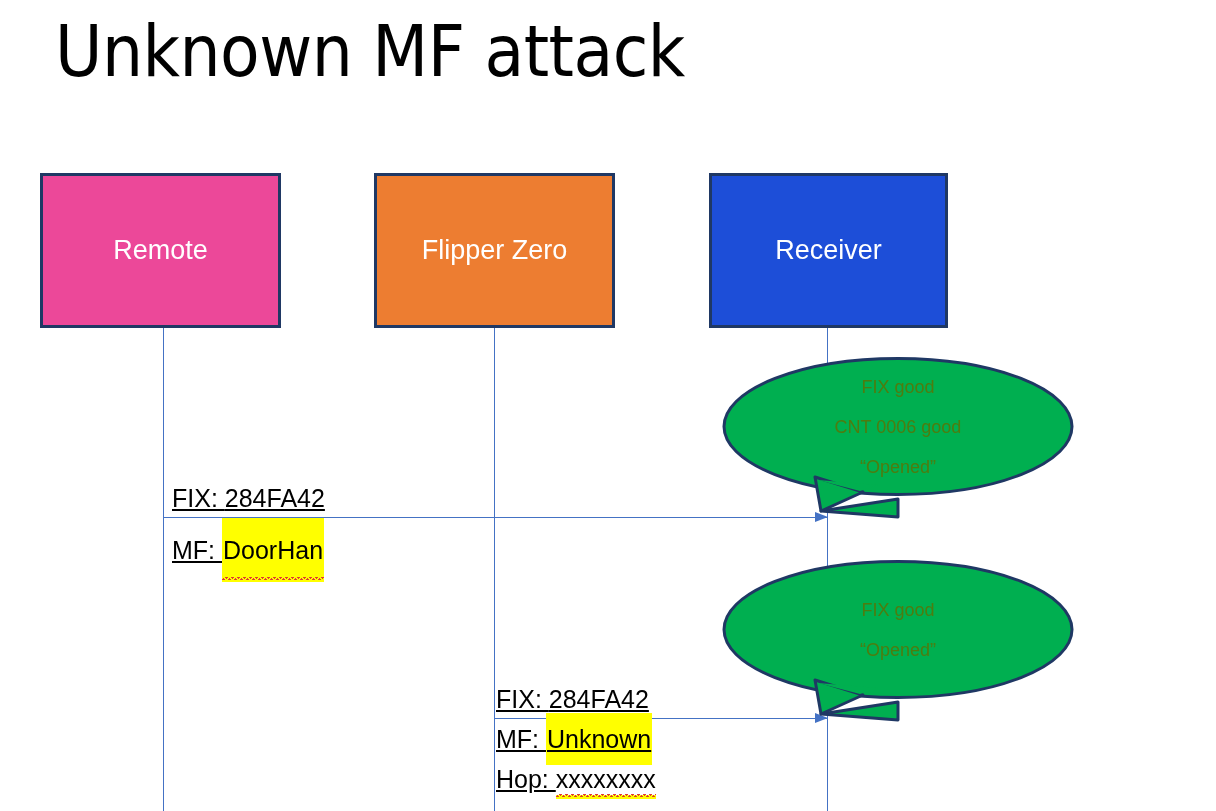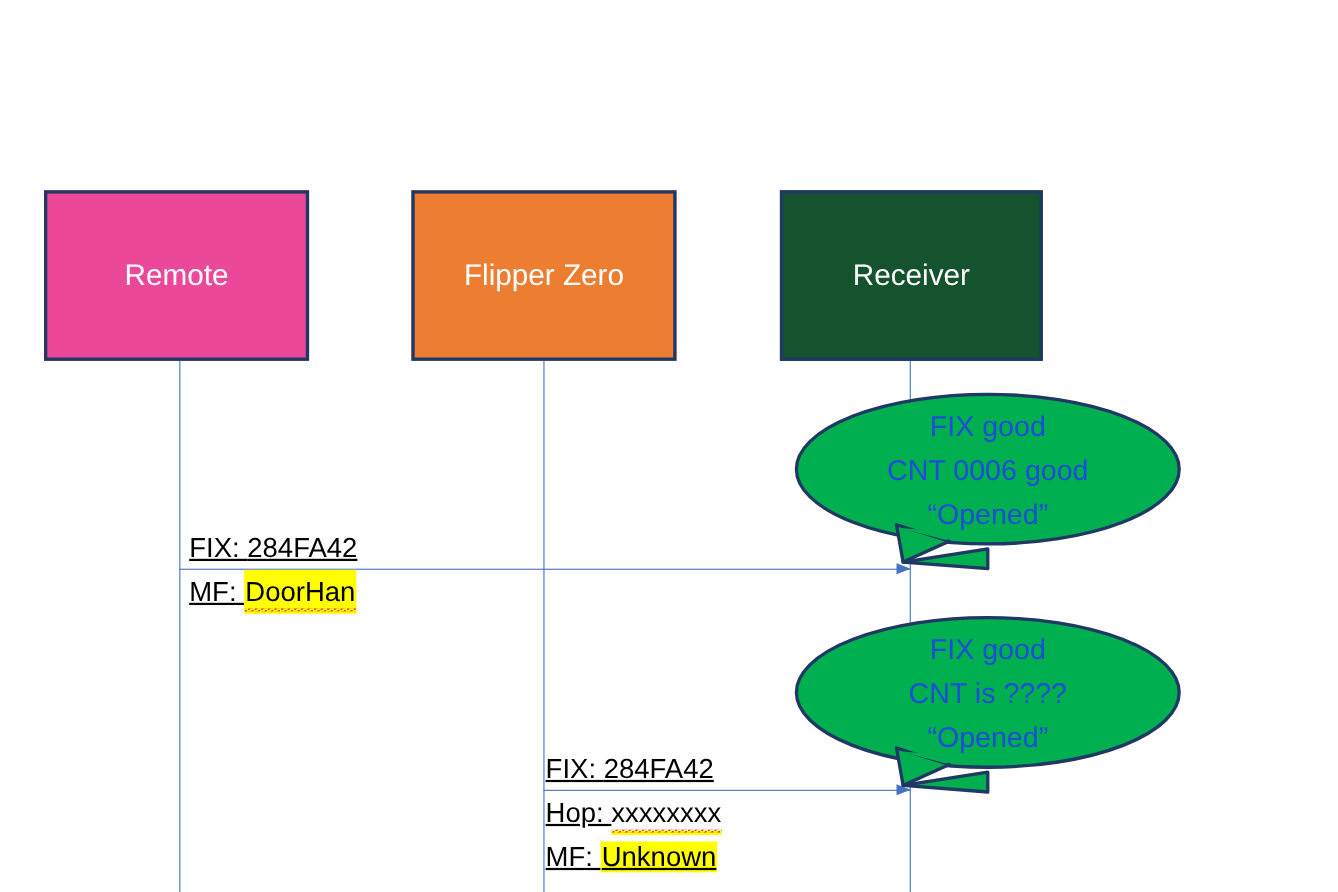--- a/index.html
+++ b/index.html
@@ -49,21 +49,21 @@
   #actor-remote {
     left: 40px;  top: 173px;  width: 241px; height: 155px;
     background: #ec4899;
   }
   #actor-flipper {
     left: 374px; top: 173px;  width: 241px; height: 155px;
     background: #ED7D31;
   }
   #actor-receiver {
     left: 709px; top: 173px;  width: 239px; height: 155px;
-    background: #14532d;
+    background: #1d4ed8;
   }
 
   
   .lifeline {
     position: absolute;
     width: 1px;
     background: #4472C4;
     z-index: 1;
   }
   #lifeline-remote   { left: 163px; top: 328px; height: 483px; }
@@ -100,21 +100,21 @@
     white-space: nowrap;
     z-index: 3;
   }
   #msg-1-label { left: 172px; top: 478px; }
   #msg-2-label { left: 496px; top: 679px; }
 
   .msg-line { display: block; height: 40px; text-decoration: underline; }
 
   .hl {
     background: #FFFF00;
-    padding: 0 1px;
+    padding: 12px 1px;
   }
   .sp-err {
     position: relative;
     display: inline-block;
   }
   .sp-err::after {
     content: "";
     position: absolute;
     left: 0;
     right: 0;
@@ -153,33 +153,34 @@
   .callout-text {
     position: absolute;
     left: 0;
     top: 0;
     width: 348px;
     height: 137px;
     display: flex;
     flex-direction: column;
     align-items: center;
     justify-content: center;
-    color: #1d4ed8;
-    font-size: 26px;
+    color: #4d7c0f;
+    font-size: 18px;
     line-height: 40px;
     text-align: left;
     pointer-events: none;
   }
   .callout-line { display: block; white-space: nowrap; }
 </style>
 </head>
 <body>
 
 <div id="slide">
 
+  <div id="slide-title">Unknown MF attack</div>
 
   <div class="lifeline" id="lifeline-remote"></div>
   <div class="lifeline" id="lifeline-flipper"></div>
   <div class="lifeline" id="lifeline-receiver"></div>
 
   <div class="actor-box" id="actor-remote">
     <span>Remote</span>
   </div>
   <div class="actor-box" id="actor-flipper">
     <span>Flipper Zero</span>
@@ -198,24 +199,24 @@
     <span class="msg-line">
       <span>MF: </span><span class="hl sp-err">DoorHan</span>
     </span>
   </div>
 
   <div class="msg-label" id="msg-2-label">
     <span class="msg-line">
       <span>FIX: </span><span>284FA42</span>
     </span>
     <span class="msg-line">
+      <span>MF: </span><span class="hl">Unknown</span>
+    </span>
+    <span class="msg-line">
       <span>Hop: </span><span class="sp-err" style="position:relative;"><span>xxxxxxxx</span><span class="hop-hl-strip"></span></span>
-    </span>
-    <span class="msg-line">
-      <span>MF: </span><span class="hl">Unknown</span>
     </span>
   </div>
 
   <div class="callout" id="callout-1">
     <svg width="372" height="185" viewBox="0 0 372 185">
       <path d="M 180 147 L 103 159 L 180 165 Z" fill="#00AF50" stroke="#1F3864" stroke-width="3" stroke-linejoin="round"></path>
       <ellipse cx="180" cy="74.5" rx="174" ry="68" fill="#00AF50" stroke="#1F3864" stroke-width="3"></ellipse>
       <path d="M 97 125 L 103 159 L 145 140 Z" fill="#00AF50" stroke="#1F3864" stroke-width="3" stroke-linejoin="round"></path>
       <path d="M 100 128 L 142 139 L 160 133 Z" fill="#00AF50" stroke="none"></path>
     </svg>
@@ -228,18 +229,17 @@
 
   <div class="callout" id="callout-2">
     <svg width="372" height="185" viewBox="0 0 372 185">
       <path d="M 180 147 L 103 159 L 180 165 Z" fill="#00AF50" stroke="#1F3864" stroke-width="3" stroke-linejoin="round"></path>
       <ellipse cx="180" cy="74.5" rx="174" ry="68" fill="#00AF50" stroke="#1F3864" stroke-width="3"></ellipse>
       <path d="M 97 125 L 103 159 L 145 140 Z" fill="#00AF50" stroke="#1F3864" stroke-width="3" stroke-linejoin="round"></path>
       <path d="M 100 128 L 142 139 L 160 133 Z" fill="#00AF50" stroke="none"></path>
     </svg>
     <div class="callout-text">
       <span class="callout-line">FIX good</span>
-      <span class="callout-line">CNT is ????</span>
       <span class="callout-line">“Opened”</span>
     </div>
   </div>
 
 </div>
 
 </body></html>

